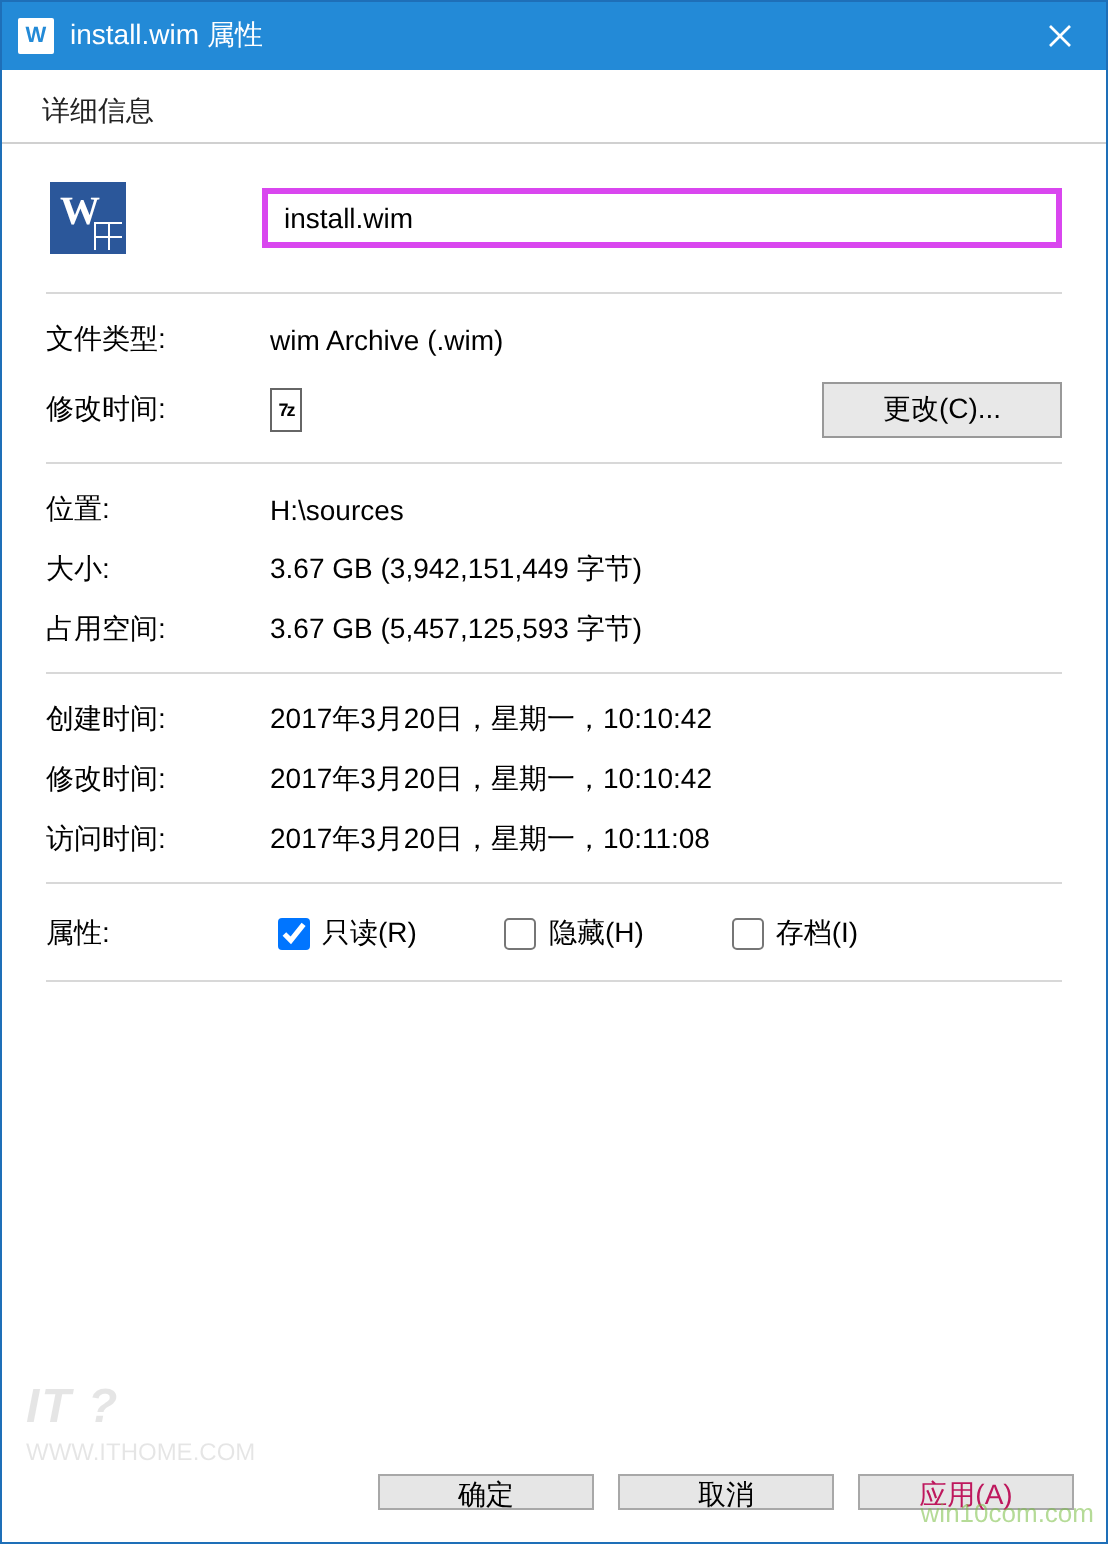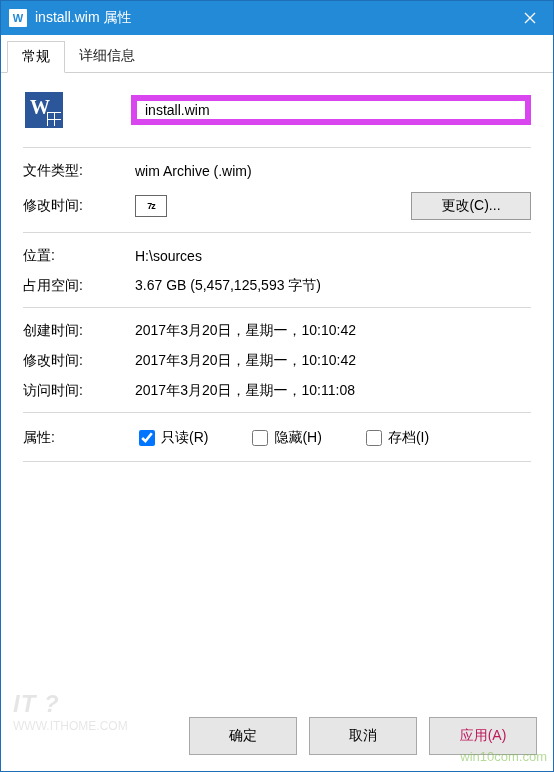--- a/index.html
+++ b/index.html
@@ -109,38 +109,38 @@
     grid-template-columns: 6px 6px;
     grid-template-rows: 6px 6px;
     gap: 1px;
     padding: 0.5px;
   }
   .file-icon-flag span { background: #2b579a; }
 
   .filename-box {
     flex: 1;
     height: 30px;
-    border: 6px solid #d946ef;
+    border: 3px solid #d946ef;
     padding: 4px 8px;
     display: flex;
     align-items: center;
   }
 
   hr.sep {
     border: none;
     border-top: 1px solid #d8d8d8;
     margin: 10px 0 14px 0;
   }
 
   .kv { display: flex; align-items: center; margin: 12px 0; }
   .kv .k { width: 112px; flex-shrink: 0; }
   .kv .v { flex: 1; display: flex; align-items: center; gap: 10px; }
 
   .open-with-icon {
-    width: 32px; height: 22px;
+    width: 16px; height: 22px;
     border: 1px solid #666;
     display: flex; align-items: center; justify-content: center;
     font-size: 9px; font-weight: bold; letter-spacing: -1px;
     background: #fff;
   }
 
   .change-btn {
     margin-left: auto;
     min-width: 120px;
     height: 28px;
@@ -173,21 +173,21 @@
   
   .footer {
     padding: 12px 16px 16px 16px;
     display: flex;
     justify-content: flex-end;
     gap: 12px;
     flex-shrink: 0;
   }
   .footer button {
     width: 108px;
-    height: 38px;
+    height: 18px;
     font-size: 14px;
     font-family: inherit;
     border: 1px solid #a8a8a8;
     background: #e6e6e6;
     cursor: pointer;
   }
   .footer button:disabled {
     color: #be185d;
     cursor: default;
   }
@@ -233,21 +233,20 @@
   <div class="title">install.wim 属性</div>
   <div class="close">
     <svg width="12" height="12" viewBox="0 0 12 12">
       <line x1="1" y1="1" x2="11" y2="11"></line>
         <line x1="11" y1="1" x2="1" y2="11"></line>
     </svg>
   </div>
 </div>
 
 <div class="tabstrip">
-  <div class="tab active">常规</div>
   <div class="tab">详细信息</div>
 </div>
 
 <div class="content">
 
   <div class="row1">
     <div class="file-icon">
       <div class="file-icon-inner">
         <div class="file-icon-flag">
             <span></span>
@@ -273,20 +272,24 @@
       <div class="open-with-icon">7z</div>
       <button class="change-btn">更改(C)...</button>
     </div>
   </div>
 
   <hr class="sep">
 
   <div class="kv">
     <div class="k">位置:</div>
     <div class="v">H:\sources</div>
+  </div>
+  <div class="kv">
+    <div class="k">大小:</div>
+    <div class="v">3.67 GB (3,942,151,449 字节)</div>
   </div>
   <div class="kv">
     <div class="k">占用空间:</div>
     <div class="v">3.67 GB (5,457,125,593 字节)</div>
   </div>
 
   <hr class="sep">
 
   <div class="kv">
     <div class="k">创建时间:</div>

